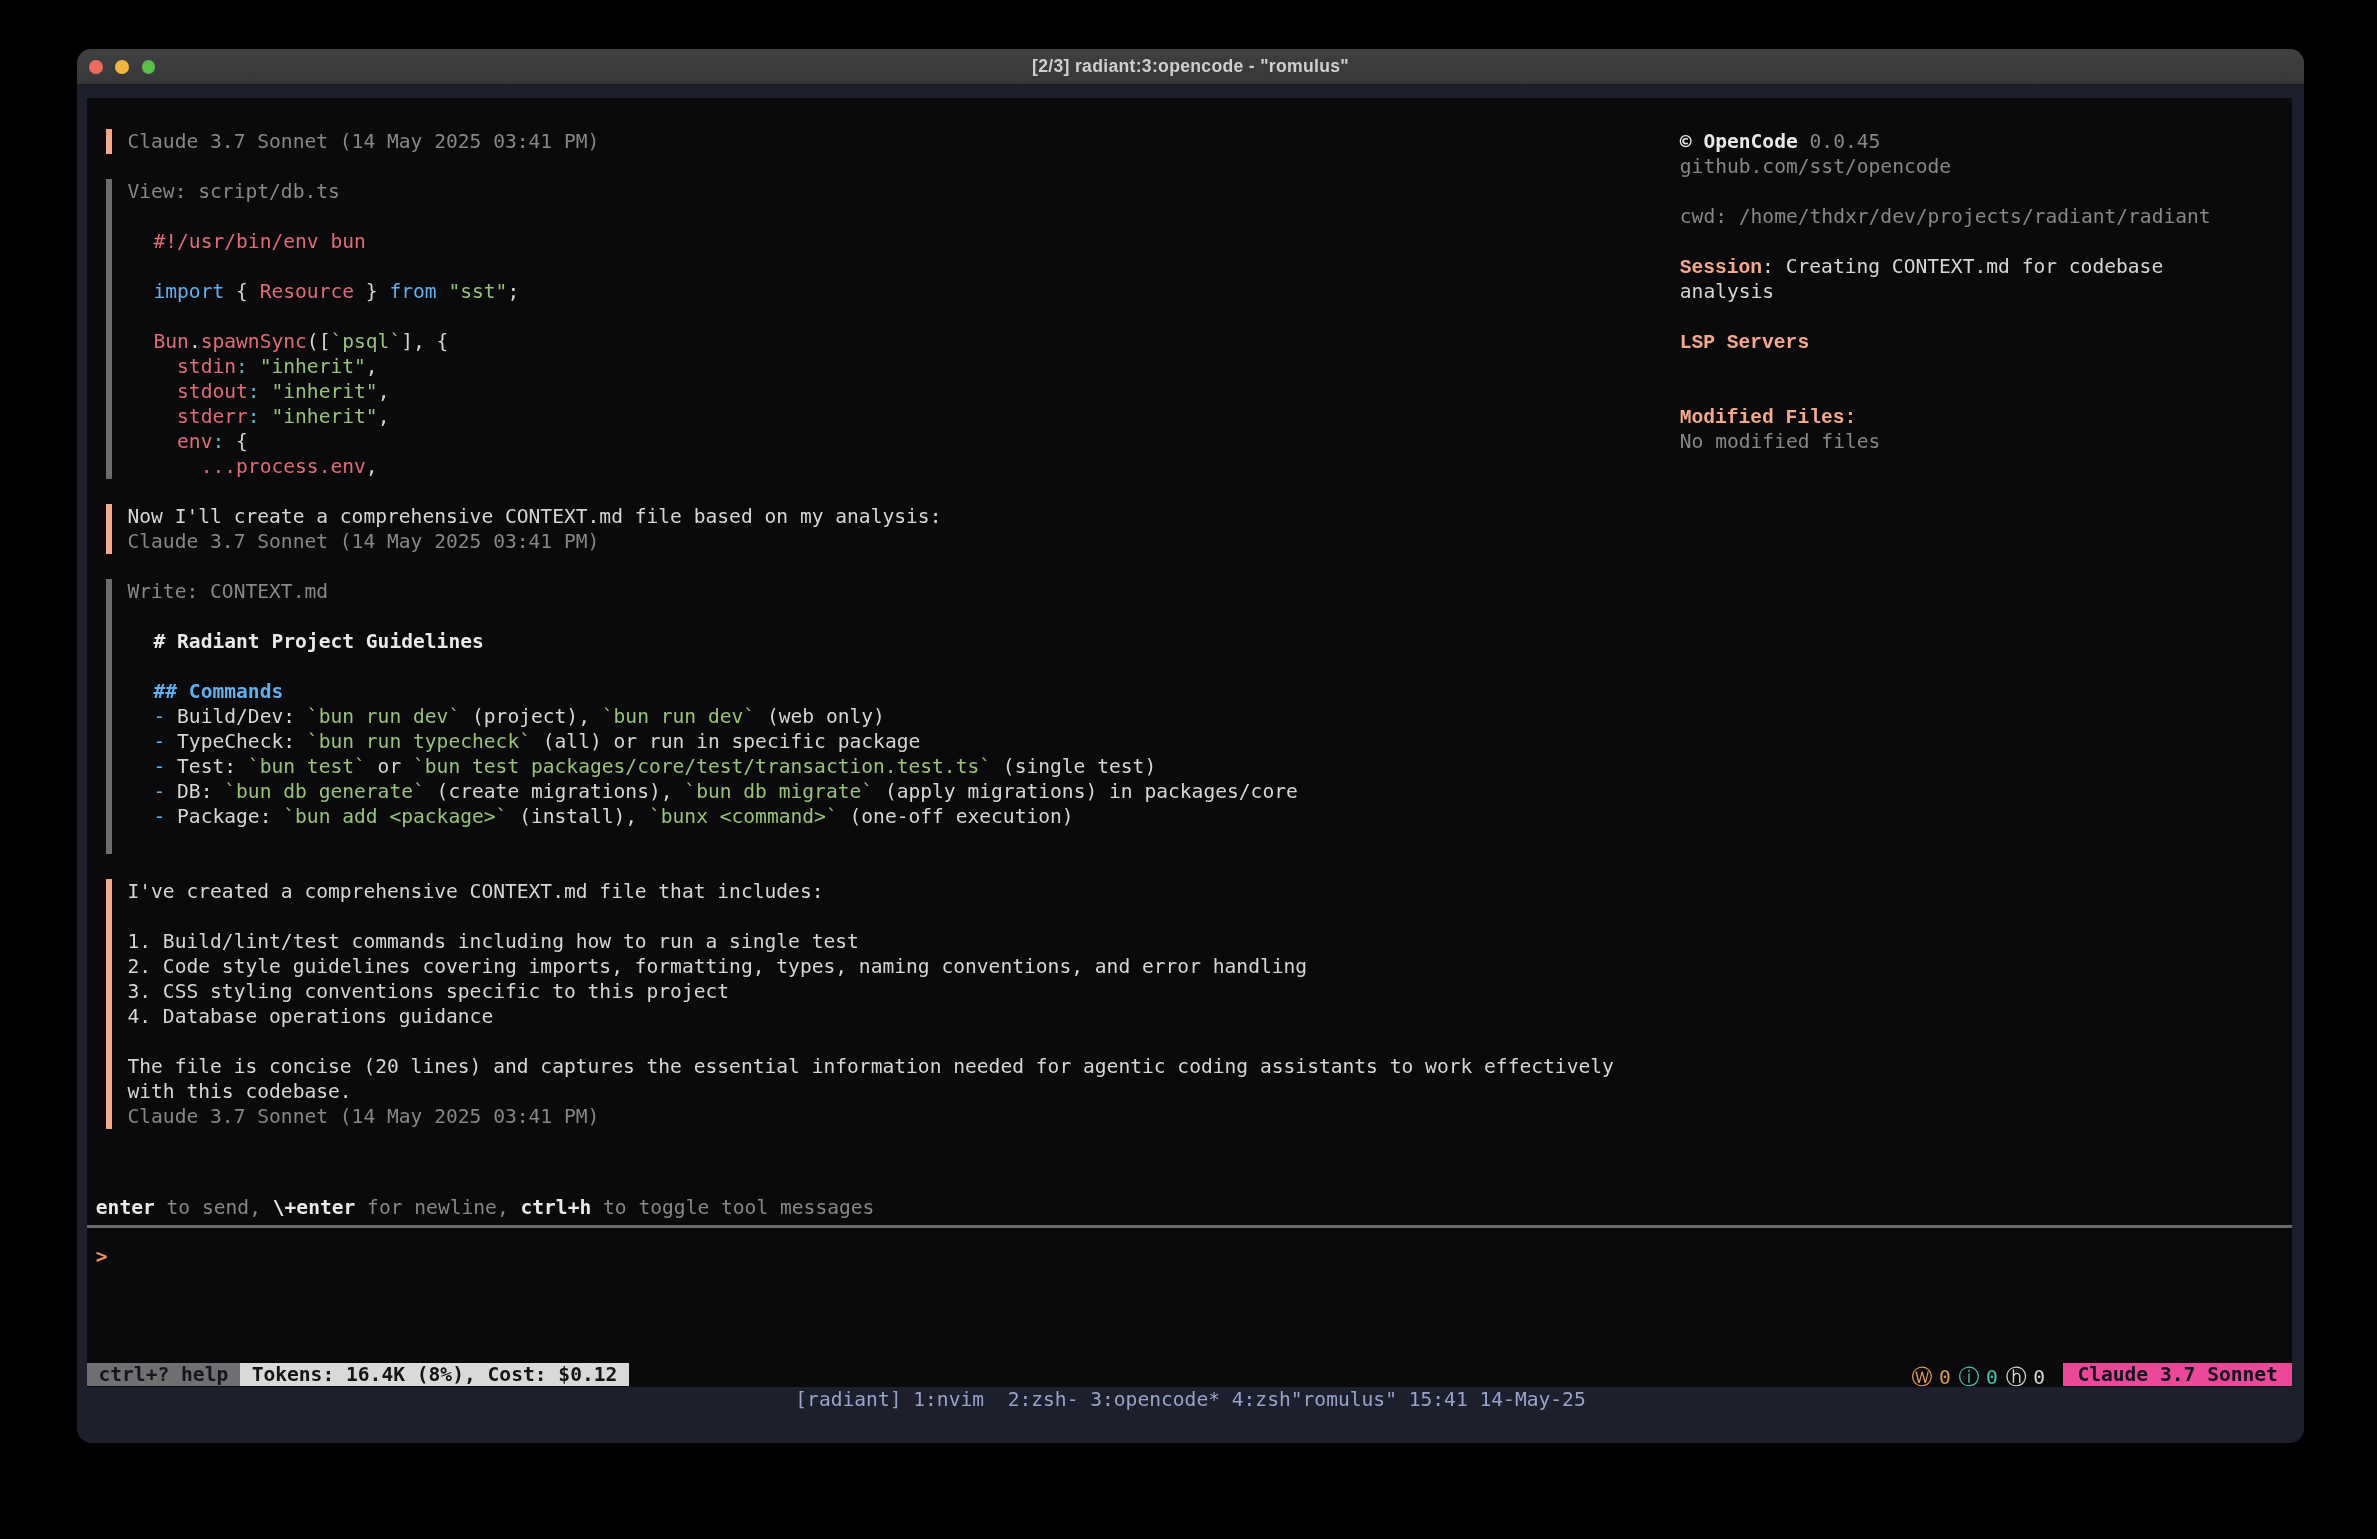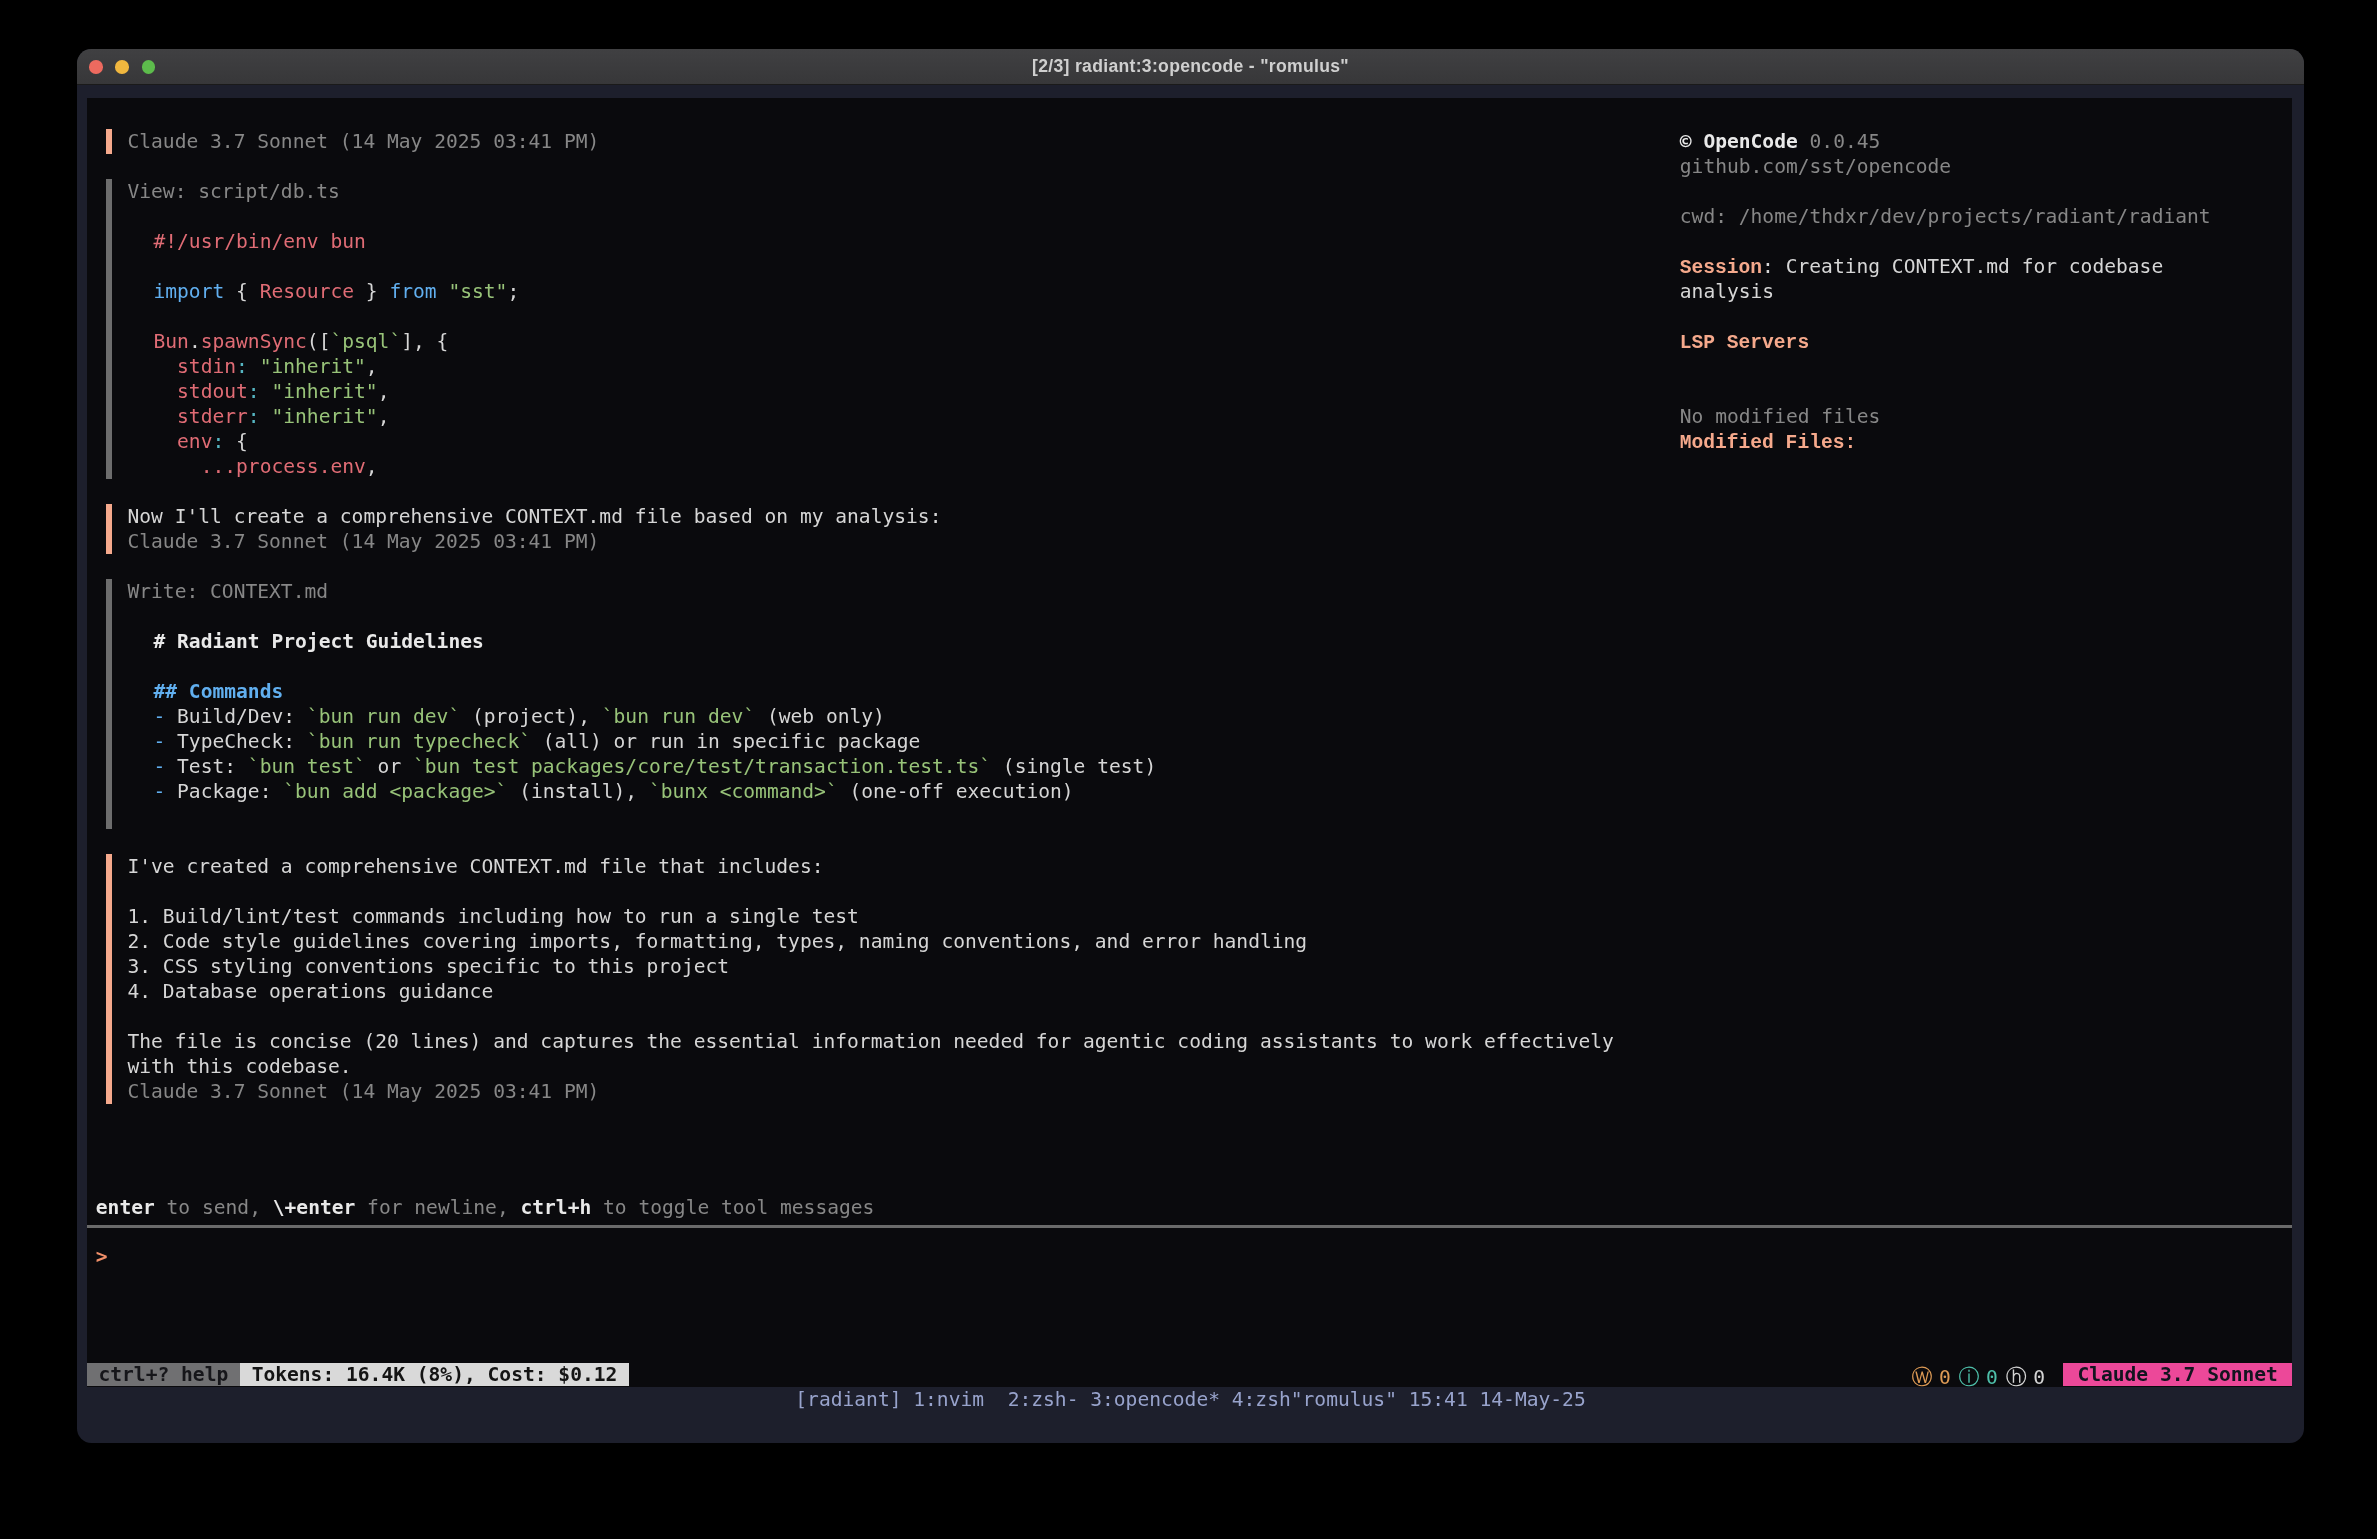--- a/index.html
+++ b/index.html
@@ -114,20 +114,21 @@
         </div>
       <div class="block gray">
           <div class="line"><span class="c-gr">Write: CONTEXT.md</span></div>
           <div class="line">&nbsp;</div>
           <div class="line ind"><span class="c-wb"># Radiant Project Guidelines</span></div>
           <div class="line">&nbsp;</div>
           <div class="line ind"><span class="c-bb">## Commands</span></div>
           <div class="line ind"><span class="c-b">- </span><span class="c-w">Build/Dev: </span><span class="c-g">`bun run dev`</span><span class="c-w"> (project), </span><span class="c-g">`bun run dev`</span><span class="c-w"> (web only)</span></div>
           <div class="line ind"><span class="c-b">- </span><span class="c-w">TypeCheck: </span><span class="c-g">`bun run typecheck`</span><span class="c-w"> (all) or run in specific package</span></div>
           <div class="line ind"><span class="c-b">- </span><span class="c-w">Test: </span><span class="c-g">`bun test`</span><span class="c-w"> or </span><span class="c-g">`bun test packages/core/test/transaction.test.ts`</span><span class="c-w"> (single test)</span></div>
+          <div class="line ind"><span class="c-b">- </span><span class="c-w">DB: </span><span class="c-g">`bun db generate`</span><span class="c-w"> (create migrations), </span><span class="c-g">`bun db migrate`</span><span class="c-w"> (apply migrations) in packages/core</span></div>
           <div class="line ind"><span class="c-b">- </span><span class="c-w">Package: </span><span class="c-g">`bun add &lt;package&gt;`</span><span class="c-w"> (install), </span><span class="c-g">`bunx &lt;command&gt;`</span><span class="c-w"> (one-off execution)</span></div>
           <div class="line">&nbsp;</div>
         </div>
       <div class="block salmon">
           <div class="line"><span class="c-w">I've created a comprehensive CONTEXT.md file that includes:</span></div>
           <div class="line">&nbsp;</div>
           <div class="line"><span class="c-w">1. Build/lint/test commands including how to run a single test</span></div>
           <div class="line"><span class="c-w">2. Code style guidelines covering imports, formatting, types, naming conventions, and error handling</span></div>
           <div class="line"><span class="c-w">3. CSS styling conventions specific to this project</span></div>
           <div class="line"><span class="c-w">4. Database operations guidance</span></div>
@@ -143,22 +144,22 @@
         <div class="line"><span class="c-gr">github.com/sst/opencode</span></div>
         <div class="line">&nbsp;</div>
         <div class="line"><span class="c-gr">cwd: /home/thdxr/dev/projects/radiant/radiant</span></div>
         <div class="line">&nbsp;</div>
         <div class="line"><span class="c-sb">Session</span><span class="c-w">: Creating CONTEXT.md for codebase</span></div>
         <div class="line"><span class="c-w">analysis</span></div>
         <div class="line">&nbsp;</div>
         <div class="line"><span class="c-sb">LSP Servers</span></div>
         <div class="line">&nbsp;</div>
         <div class="line">&nbsp;</div>
+        <div class="line"><span class="c-sb">Modified Files:</span></div>
         <div class="line"><span class="c-gr">No modified files</span></div>
-        <div class="line"><span class="c-sb">Modified Files:</span></div>
       </div>
 
     <div class="helpline line"><span class="c-wb">enter</span><span class="c-gr"> to send, </span><span class="c-wb">\+enter</span><span class="c-gr"> for newline, </span><span class="c-wb">ctrl+h</span><span class="c-gr"> to toggle tool messages</span></div>
     <div class="separator"></div>
     <div class="promptrow line">&gt;</div>
 
     <div class="statusbar">
       <div class="seg help">ctrl+? help</div>
       <div class="seg tokens">Tokens: 16.4K (8%), Cost: $0.12</div>
       <div class="diags">

